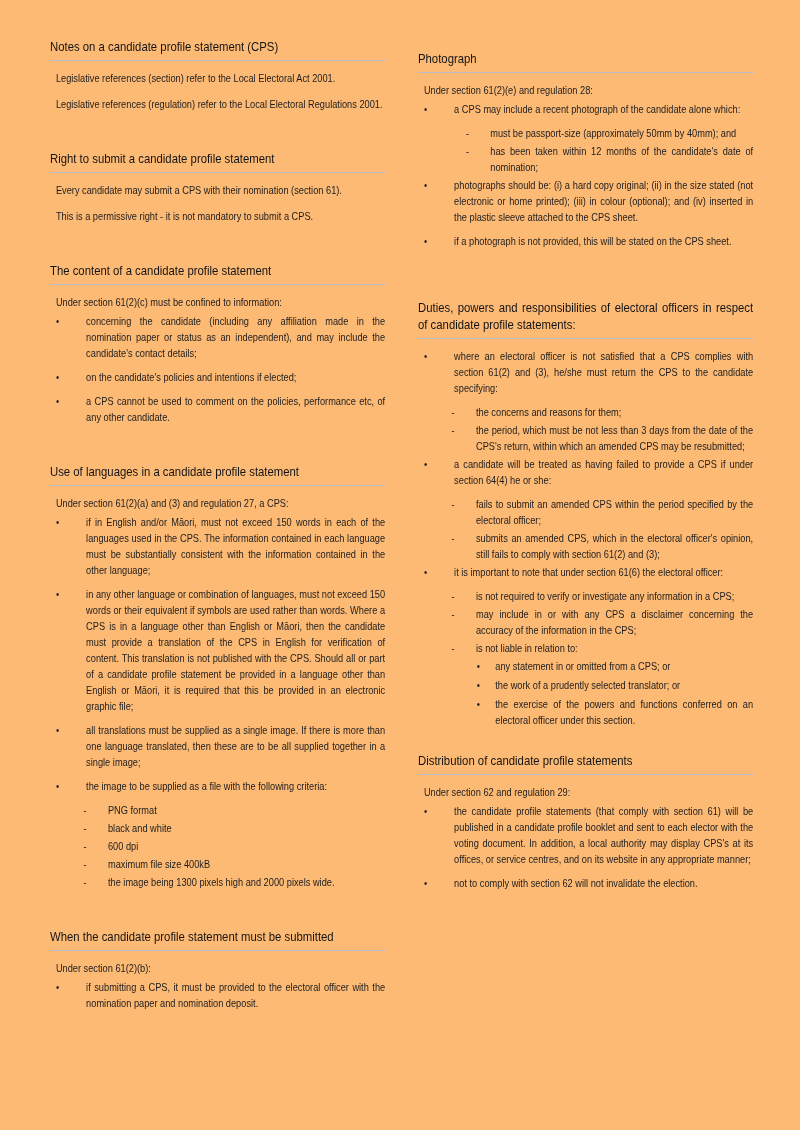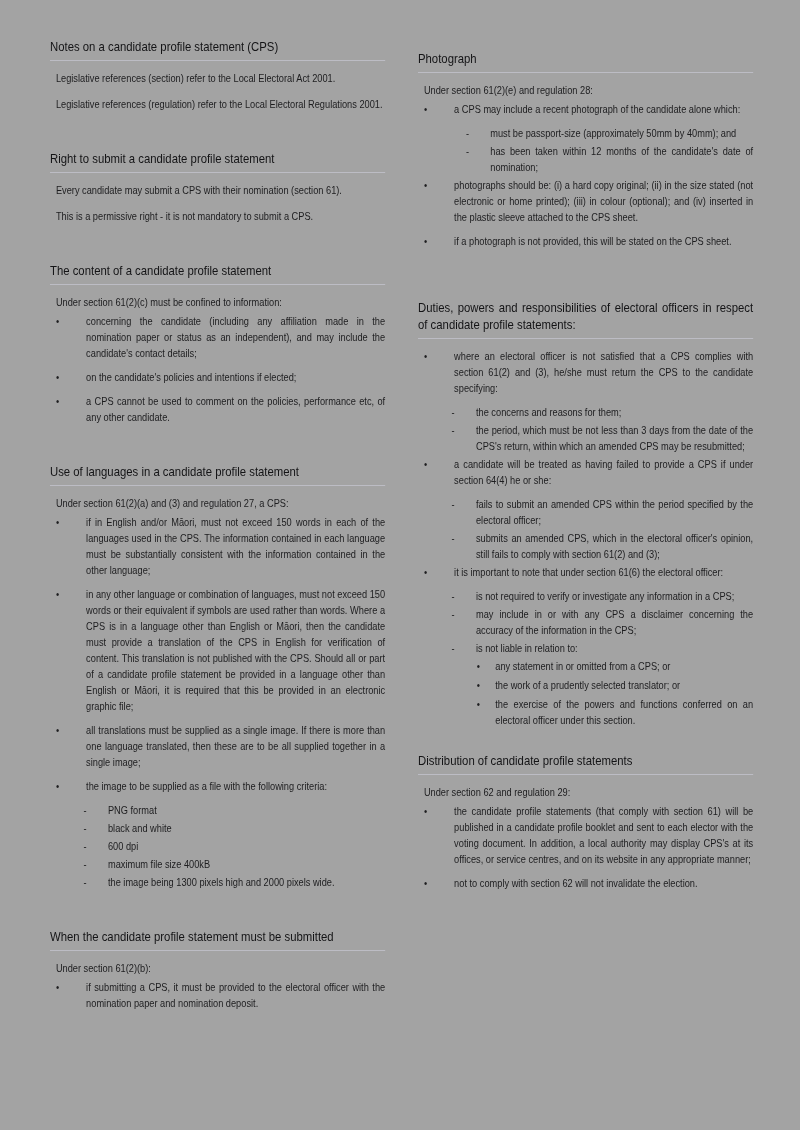--- a/index.html
+++ b/index.html
@@ -1,21 +1,21 @@
 <!DOCTYPE html>
 <html><head>
 <meta charset="utf-8">
 <style>
   * { box-sizing: border-box; }
   html, body { margin: 0; padding: 0; background: #ffffff; }
   .page {
     position: relative;
     width: 800px;
     height: 1130px;
-    background: #a3a3a3;
+    background: #fdba74;
     overflow: hidden;
     font-family: "Liberation Sans", "DejaVu Sans", sans-serif;
     color: #1d1d1f;
   }
   .col {
     position: absolute;
     width: 399px;
     transform: scaleX(0.84);
     transform-origin: 0 0;
   }

